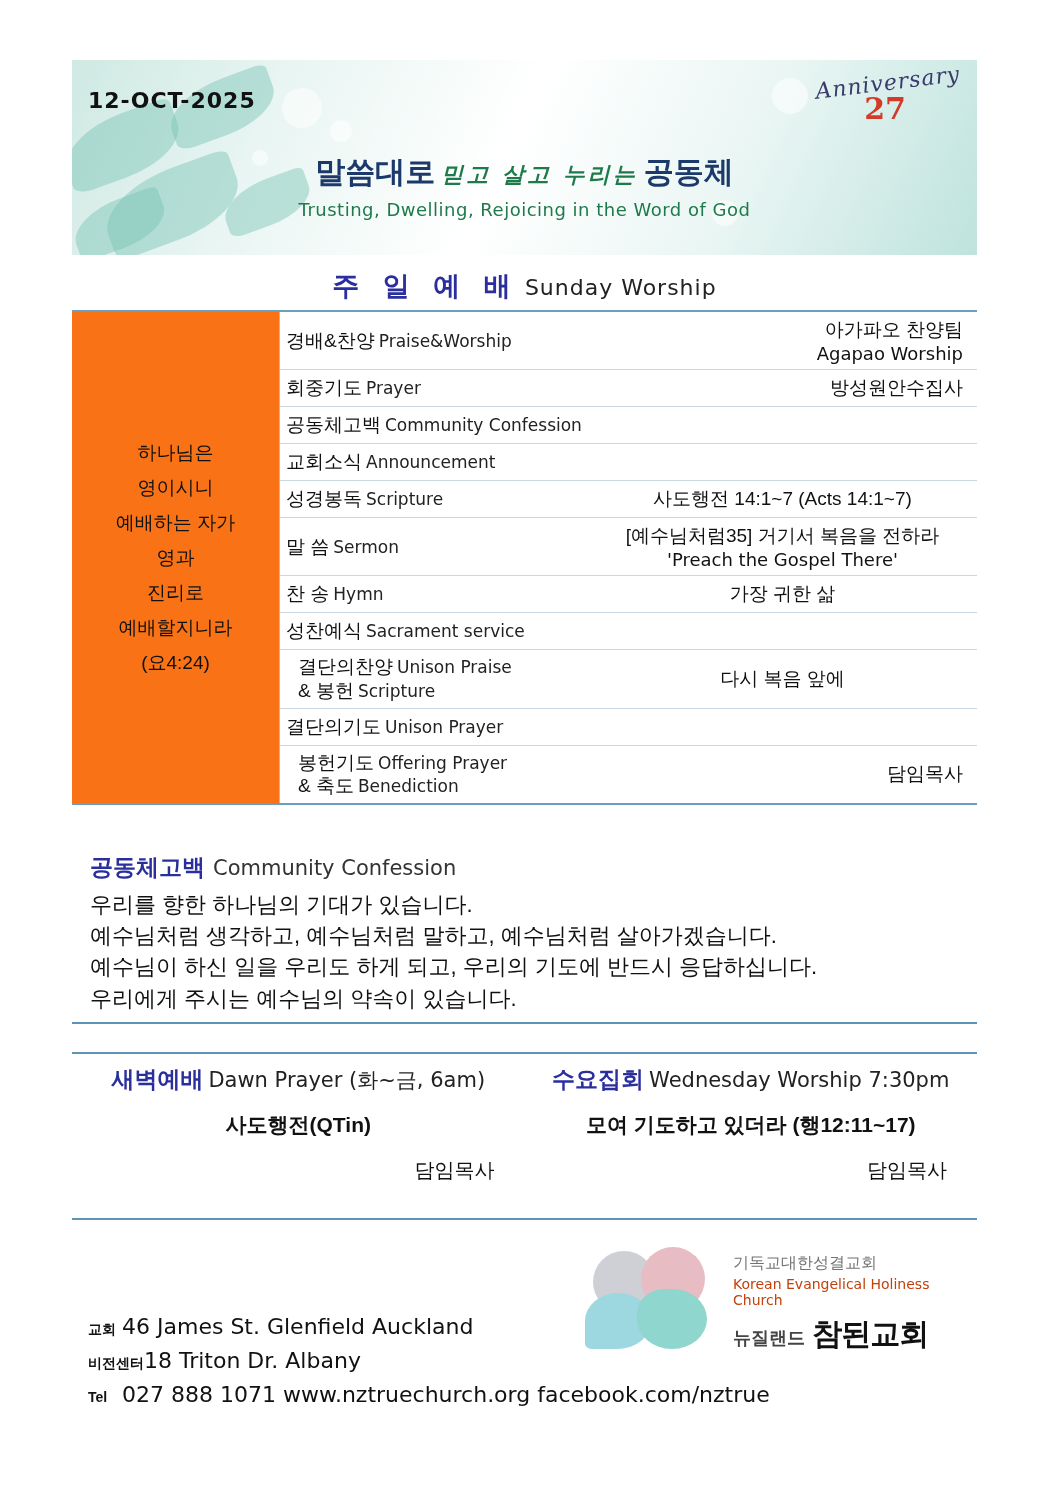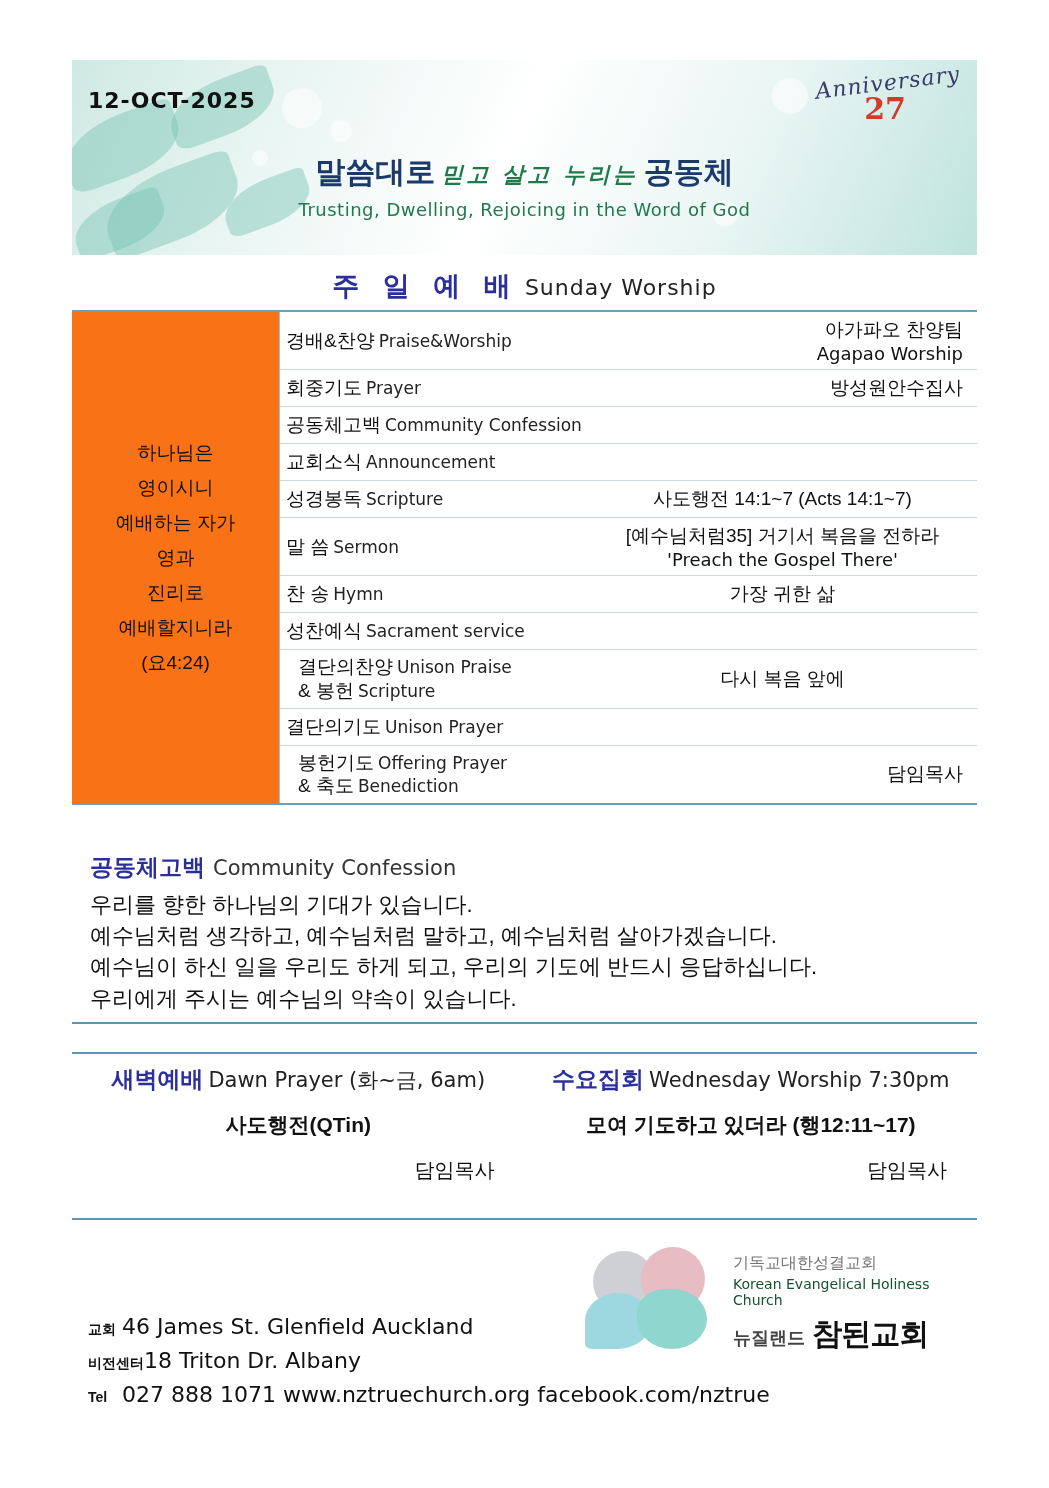--- a/index.html
+++ b/index.html
@@ -314,21 +314,21 @@
     position: absolute;
     left: 148px;
     top: 8px;
   }
   .logo-text .l1 {
     font-size: 16px;
     color: #737373;
   }
   .logo-text .l2 {
     font-size: 14px;
-    color: #14532d;
+    color: #c2410c;
     font-family: "DejaVu Sans", sans-serif;
     margin-top: 2px;
   }
   .logo-text .l3 {
     margin-top: 6px;
     font-size: 30px;
     font-weight: 700;
     color: #111;
     letter-spacing: -1px;
   }

